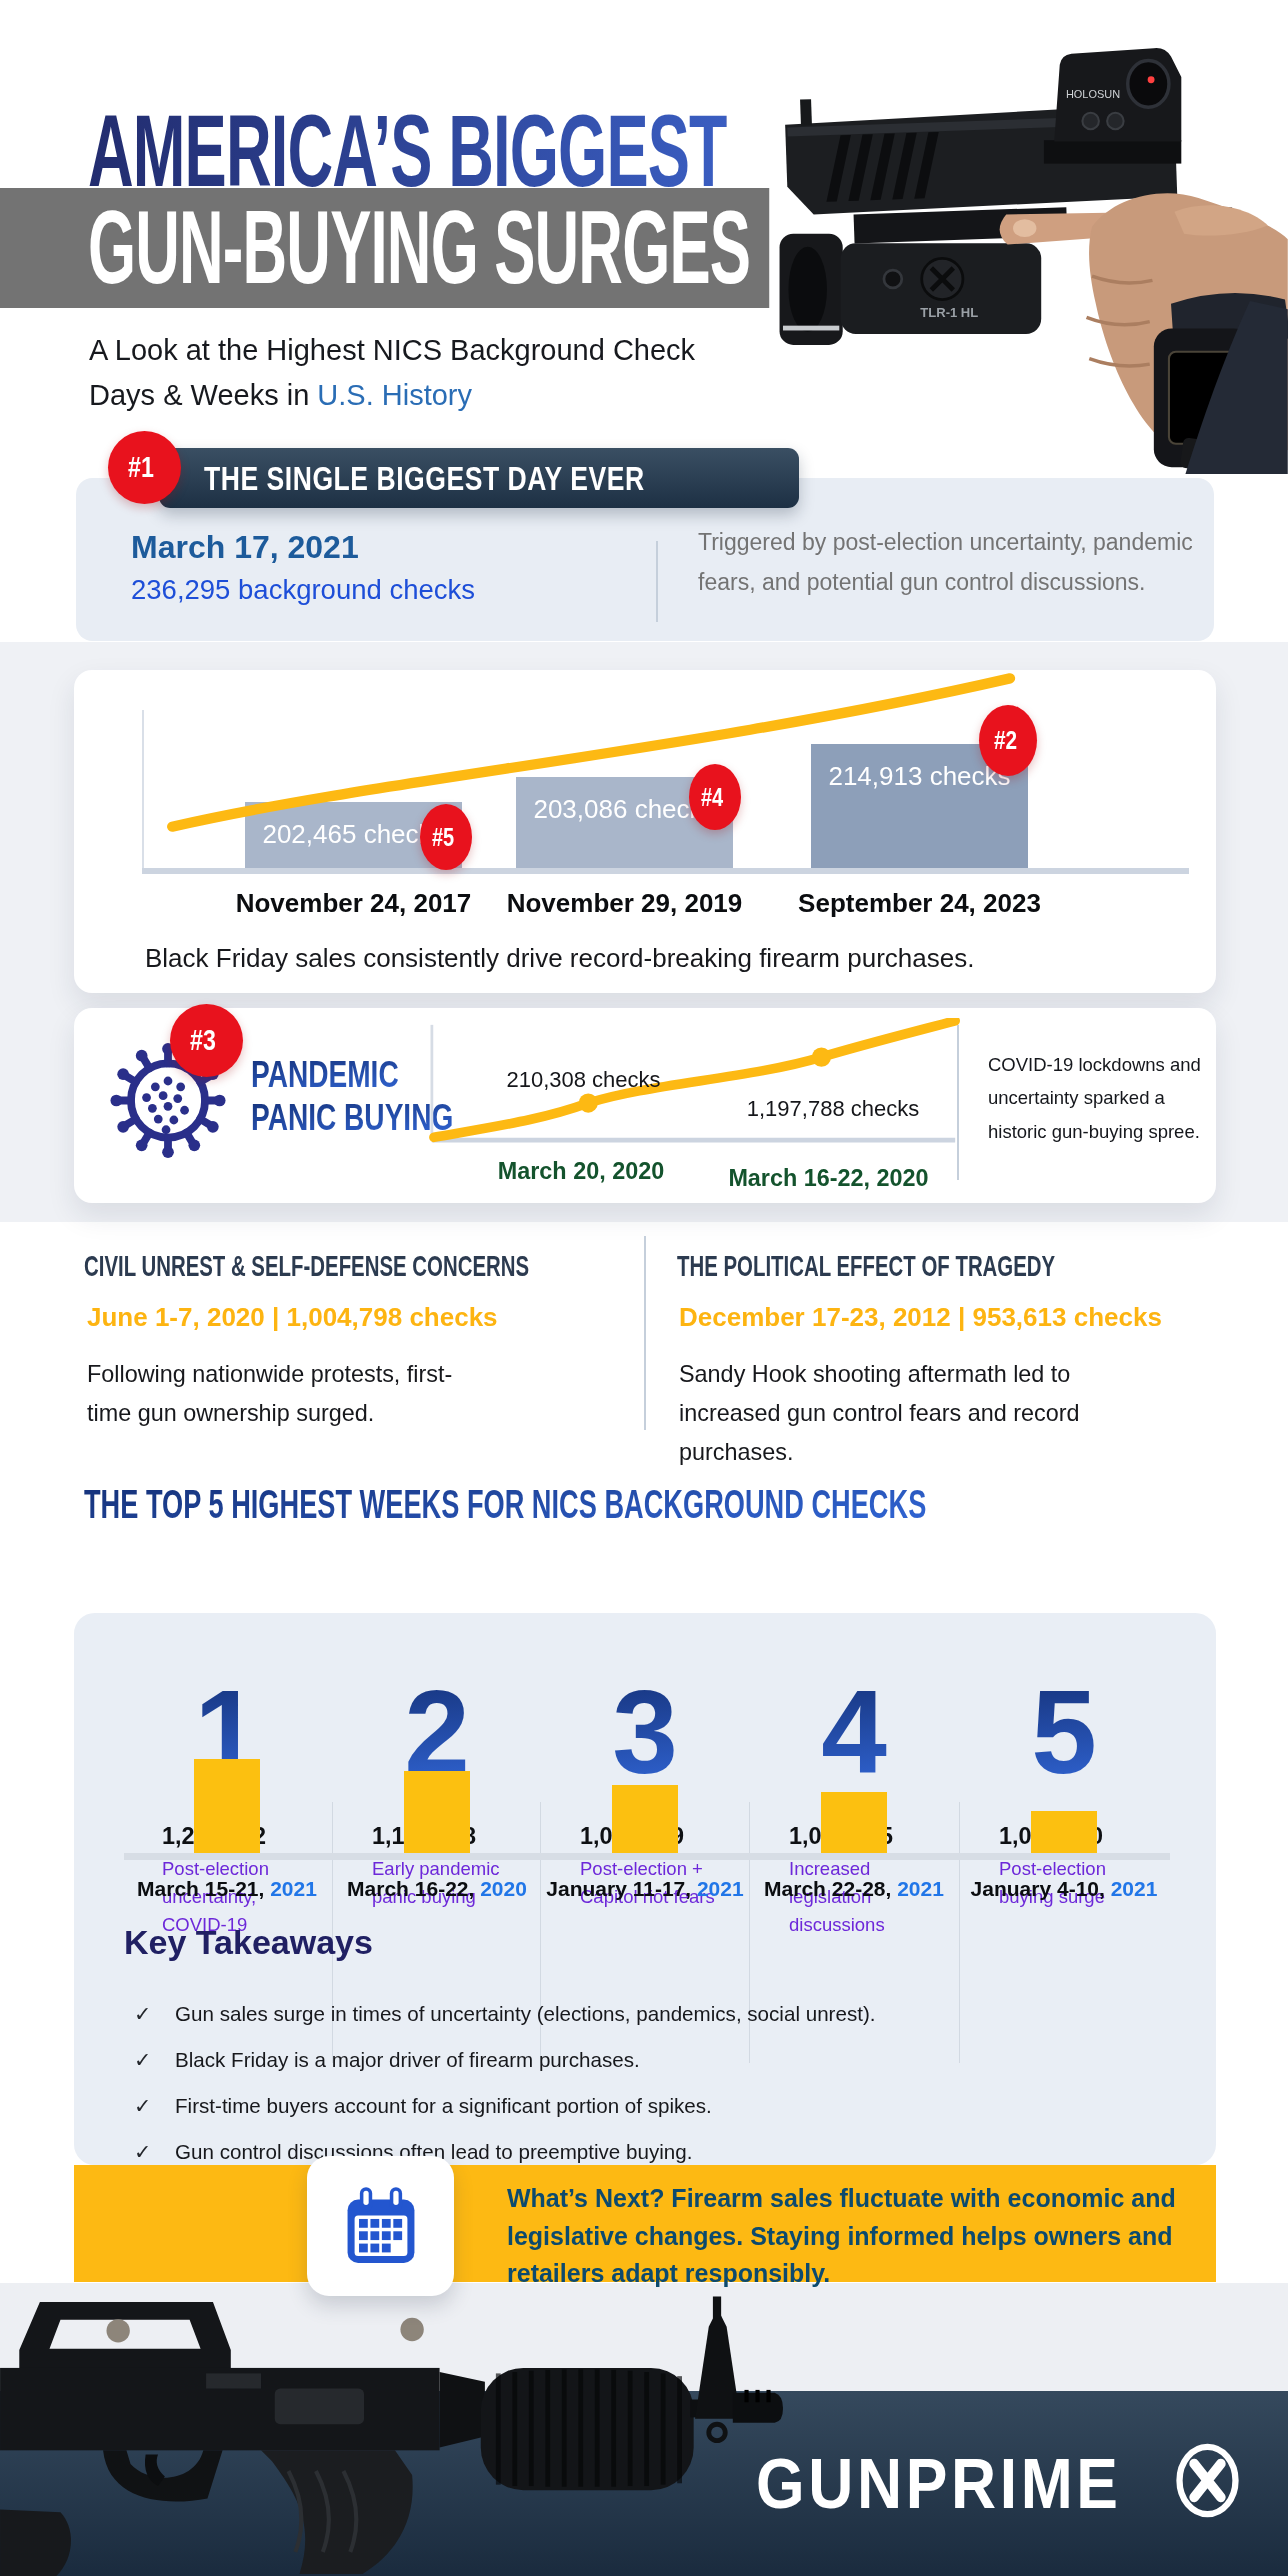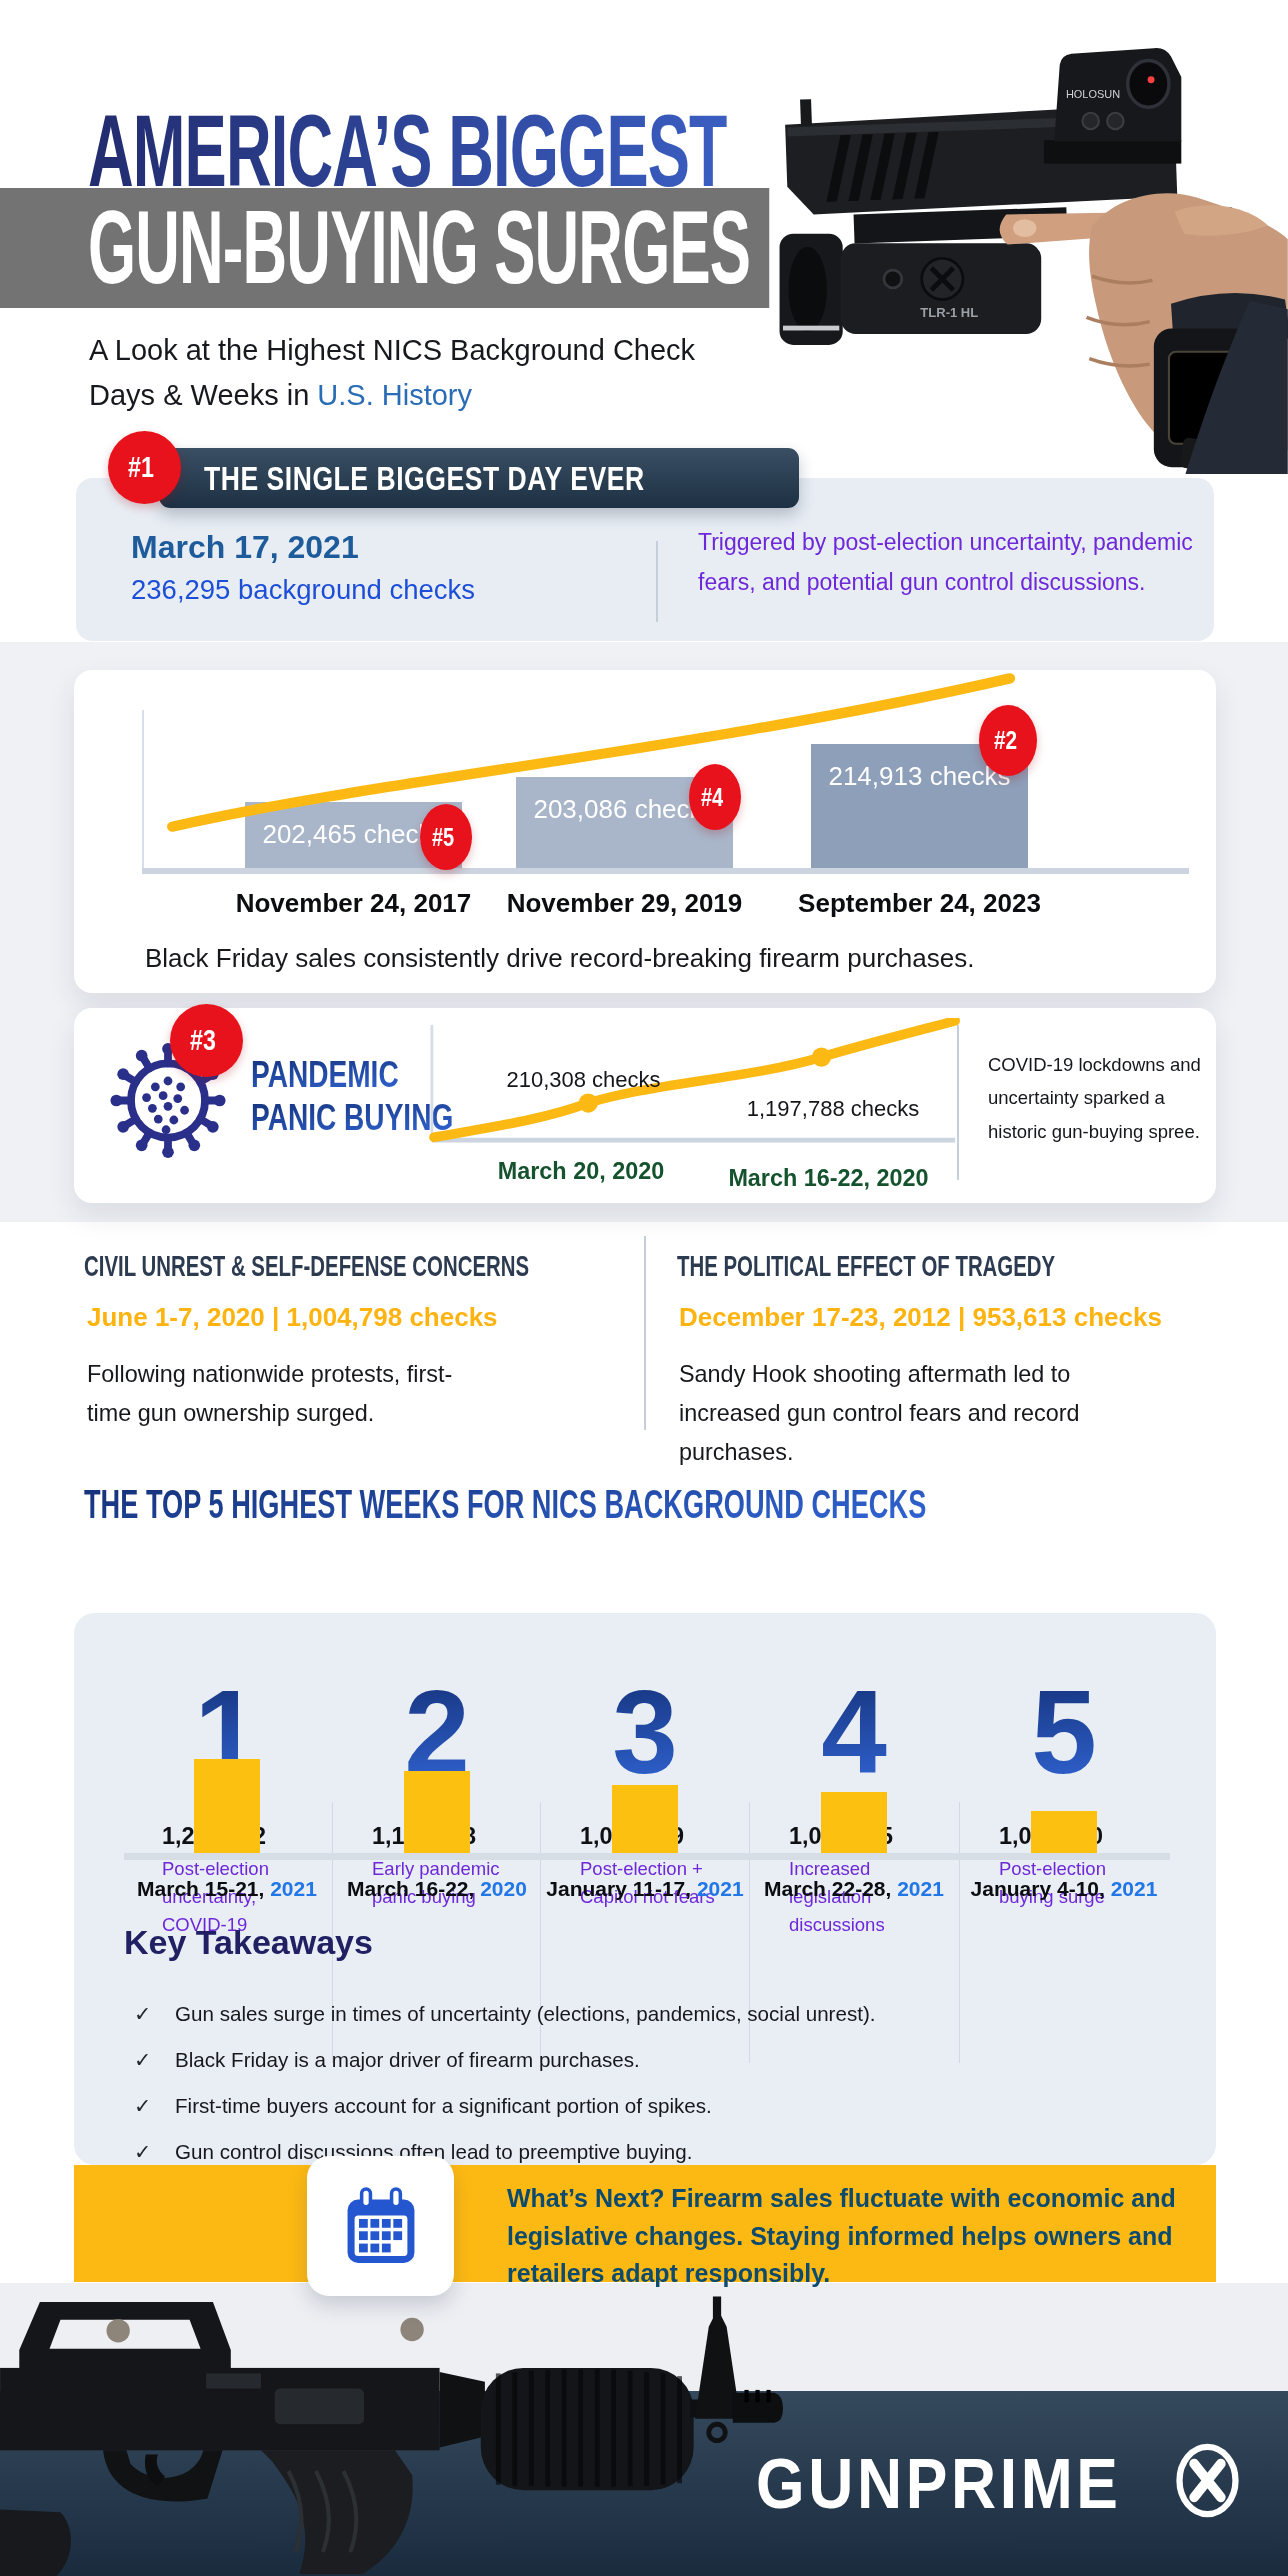--- a/index.html
+++ b/index.html
@@ -32,21 +32,21 @@
   .badge1{left:108px;top:431px;width:73px;height:73px;font-size:29px;}
   .banner1{left:159px;top:448px;width:640px;height:60px;border-radius:11px;z-index:4;
            background:linear-gradient(180deg,#3a4f63 0%,#1d3044 100%);display:flex;align-items:center;
            box-shadow:0 6.9px 15px rgba(20,35,55,.25);}
   .banner1 .cond{margin-left:45px;font-size:34px;font-weight:bold;color:#fff;transform:scaleX(0.78);letter-spacing:0.7px;}
   .card1{left:76px;top:478px;width:1138px;height:163px;background:#e8edf4;border-radius:16.5px;z-index:2;}
   .card1-date{left:55px;top:51px;font-size:32px;font-weight:bold;color:#1d5b9b;}
   .card1-stat{left:55px;top:96px;font-size:27.5px;color:#1d4ed8;}
   .vdiv{background:#c5cfdb;width:2.1px;}
   .card1-div{left:580px;top:63px;height:81px;}
-  .card1-desc{left:622px;top:45px;width:522px;font-size:23px;line-height:1.72;color:#6d28d9;}
+  .card1-desc{left:622px;top:45px;width:522px;font-size:23px;line-height:1.72;color:#737373;}
 
   
   .bf-card{left:74px;top:670px;width:1142px;height:323px;background:#fff;border-radius:18px;
            box-shadow:0 12.4px 27.5px rgba(25,40,70,.10);}
   .bf-axis-y{left:68px;top:40px;width:2.1px;height:161px;background:#d9dfe8;position:absolute;}
   .bf-base{left:68px;top:198px;width:1047px;height:5.5px;background:#ccd4e0;position:absolute;}
   .bf-bar{position:absolute;display:flex;justify-content:center;}
   .bf-bar span{margin-top:16.5px;color:#fff;font-size:26px;}
   .bf-b1{left:171px;top:132px;width:217px;height:66px;background:#a9b6ca;}
   .bf-b2{left:442px;top:107px;width:217px;height:91px;background:#a9b6ca;}

